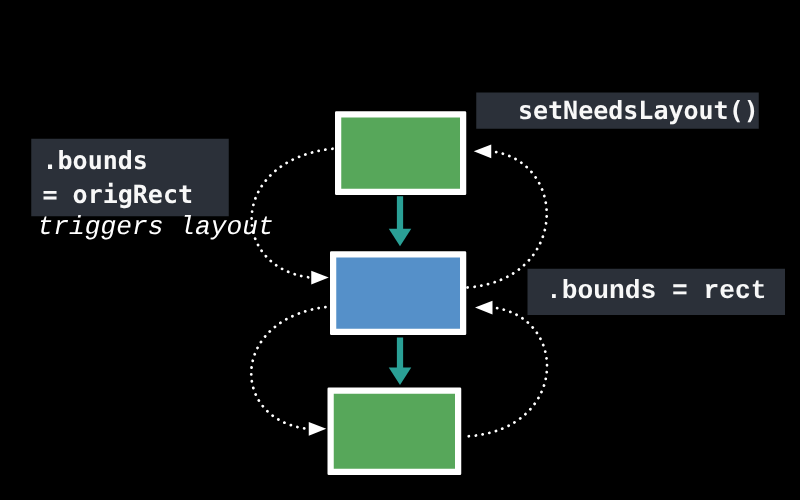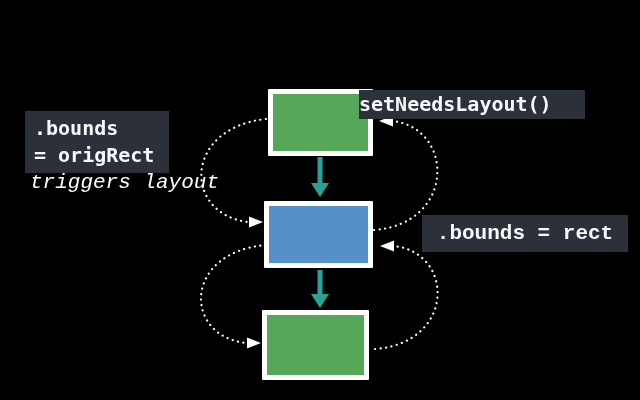--- a/index.html
+++ b/index.html
@@ -24,22 +24,22 @@
   .node-bottom { left: 262px; top: 310px; width: 107px; height: 70px; background: #57a75a; }
 
   .code-label {
     position: absolute;
     background: #2b3039;
     color: #f8f8f8;
     font-weight: bold;
     font-family: "DejaVu Sans Mono", monospace;
     box-sizing: border-box;
   }
-  .label-snl  { left: 359px; top: 74px;  width: 226px; height: 29px; line-height: 29px; font-size: 20px; text-align: left; margin-top: 16px; }
-  .label-orig { left: 25px;  top: 111px; width: 144px; padding: 4px 9px; font-size: 20px; line-height: 27px; white-space: pre-line; }
+  .label-snl  { left: 381px; top: 74px;  width: 226px; height: 29px; line-height: 29px; font-size: 20px; text-align: right; }
+  .label-orig { left: 25px;  top: 111px; width: 158px; padding: 4px 9px; font-size: 20px; line-height: 27px; white-space: pre-line; }
   .label-rect { left: 422px; top: 215px; width: 206px; height: 37px; line-height: 37px; font-size: 21px; text-align: center; font-family: Liberation Mono, monospace; }
 
   .hint {
     position: absolute;
     left: 30px; top: 171px;
     color: #ffffff;
     font-family: Liberation Mono, monospace;
     font-style: italic;
     font-size: 21px;
   }

